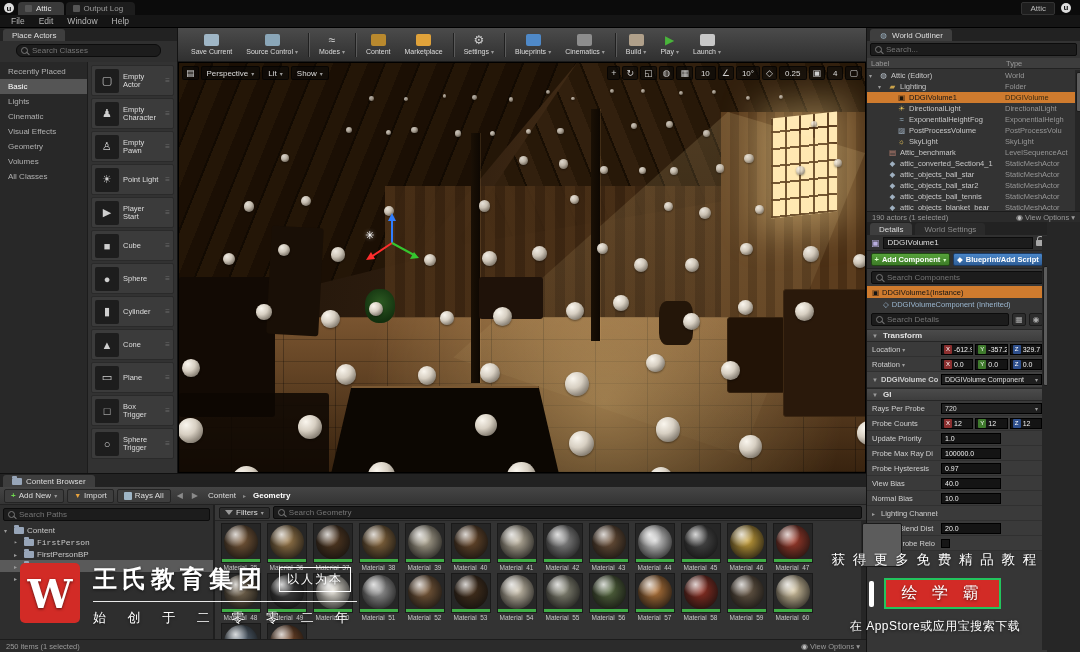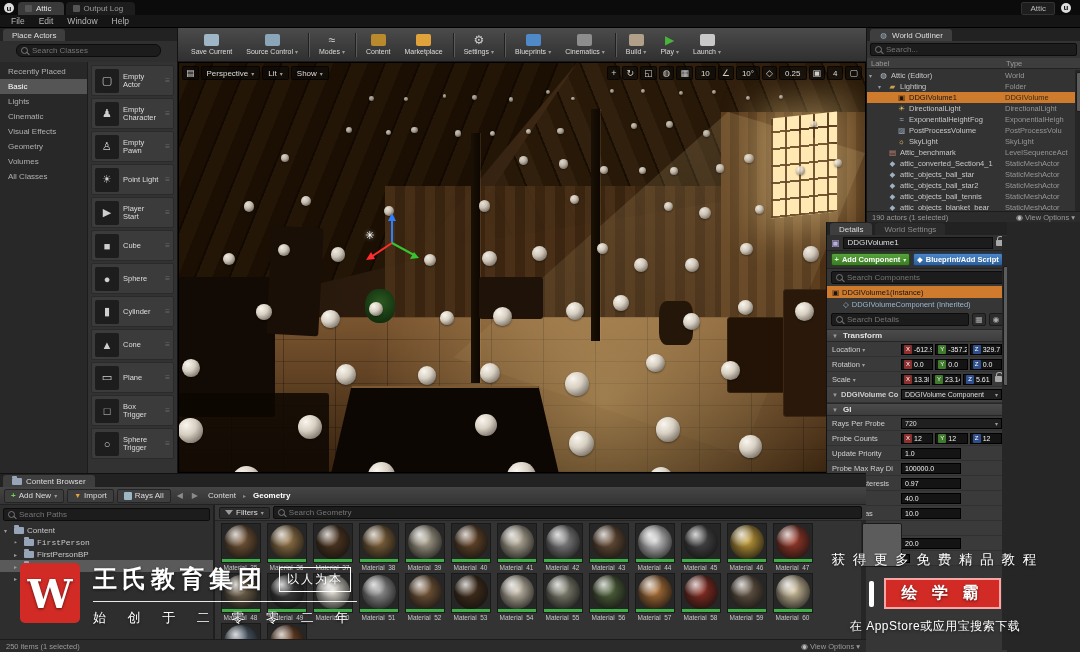--- a/index.html
+++ b/index.html
@@ -103,21 +103,21 @@
   .ol-row.selected .ol-type{color:#3a2a10;}
   .ol-exp{width:7px;color:#9a9a9a;font-size:6px;flex:none;}
   .ol-ic{width:9px;font-size:7.5px;flex:none;text-align:center;}
   .ol-label{flex:1;white-space:nowrap;overflow:hidden;text-overflow:ellipsis;}
   .ol-type{width:70px;color:#969696;white-space:nowrap;overflow:hidden;flex:none;}
   .ol-footer{position:absolute;bottom:0;left:0;right:0;height:11px;background:#2b2b2b;display:flex;align-items:center;justify-content:space-between;padding:0 5px;font-size:7.5px;color:#9a9a9a;border-top:1px solid #1c1c1c;}
   .vscroll{position:absolute;right:0;width:5px;background:#262626;}
   .vscroll .thumb{position:absolute;left:1px;right:1px;background:#5c5c5c;border-radius:2px;}
 
   
-  .details{position:absolute;left:826px;top:222px;width:181px;height:430px;background:#363636;border-left:1px solid #131313;overflow:hidden;}
+  .details{position:absolute;left:866px;top:222px;width:181px;height:430px;background:#363636;border-left:1px solid #131313;overflow:hidden;}
   .dt-name{height:16px;display:flex;align-items:center;gap:3px;padding:0 4px;background:#303030;border-bottom:1px solid #222;}
   .dt-name .cube{color:#b9aee0;font-size:9px;}
   .dt-name input{flex:1;height:12px;background:#1c1c1c;border:1px solid #0c0c0c;color:#ddd;font-size:8px;padding:0 4px;font-family:inherit;min-width:0;}
   .lock{width:7px;height:6px;background:#a8a8a8;border-radius:1px;position:relative;flex:none;}
   .lock::before{content:"";position:absolute;top:-4px;left:1px;width:5px;height:4px;border:1px solid #a8a8a8;border-bottom:none;border-radius:3px 3px 0 0;}
   .dt-btnrow{height:18px;display:flex;gap:3px;padding:2px 4px;background:#303030;border-bottom:1px solid #222;}
   .btn-green{flex:1;background:linear-gradient(#57a33b,#3c7a27);border:1px solid #1f4a12;border-radius:2px;color:#fff;font-size:7.5px;font-weight:bold;display:flex;align-items:center;justify-content:center;gap:3px;}
   .btn-blue{flex:1.15;background:linear-gradient(#4a86c8,#2f5f98);border:1px solid #1c3c66;border-radius:2px;color:#fff;font-size:7.5px;font-weight:bold;display:flex;align-items:center;justify-content:center;gap:3px;}
   .dt-search{margin:2px 4px;}
   .comp-row{height:12px;display:flex;align-items:center;gap:3px;padding:0 5px;font-size:7.5px;}
@@ -175,21 +175,21 @@
   .wm-left{left:20px;top:563px;display:flex;gap:13px;align-items:flex-start;}
   .wm-logo{width:60px;height:60px;border-radius:5px;display:flex;align-items:center;justify-content:center;font-size:40px;font-weight:bold;color:#fff;font-family:"DejaVu Serif",serif;}
   .wm-row1{display:flex;align-items:center;gap:12px;margin-bottom:6px;}
   .wm-company{font-size:24px;font-weight:bold;letter-spacing:5px;}
   .wm-motto{border:1px solid #fff;padding:3px 7px;font-size:12px;letter-spacing:2px;}
   .wm-founded{border-top:1px solid rgba(255,255,255,.9);padding-top:7px;font-size:13px;letter-spacing:9px;}
   .wm-right{right:8px;top:551px;width:274px;text-align:center;}
   .wm-promo{font-size:13.5px;letter-spacing:2px;}
   .wm-brandrow{display:flex;align-items:center;justify-content:center;gap:10px;margin-top:9px;}
   .wm-bar{width:5px;height:26px;background:#fff;border-radius:2px;}
-  .wm-brand{border:2px solid #fca5a5;padding:3px 16px;font-size:16px;font-weight:bold;letter-spacing:5px;}
+  .wm-brand{border:2px solid #22c55e;padding:3px 16px;font-size:16px;font-weight:normal;letter-spacing:5px;}
   .wm-download{margin-top:9px;font-size:12px;letter-spacing:.5px;}
 </style>
 </head>
 <body>
 
 <div id="app">
 
   <div class="titlebar">
     <span class="ue-logo">u</span>
     <div class="doc-tab active">
@@ -710,41 +710,20 @@
         <div class="axis">
             <span class="tag y">Y</span>
             <span>0.0</span>
           </div>
         <div class="axis">
             <span class="tag z">Z</span>
             <span>0.0</span>
           </div>
       </div>
     </div>
-    <div class="prop-row">
-      <div class="prop-label">
-          <span>Scale</span>
-          <span class="dd-arrow">▾</span>
-        </div>
-      <div class="xyz">
-        <div class="axis">
-            <span class="tag x">X</span>
-            <span>13.30</span>
-          </div>
-        <div class="axis">
-            <span class="tag y">Y</span>
-            <span>23.14</span>
-          </div>
-        <div class="axis">
-            <span class="tag z">Z</span>
-            <span>5.61</span>
-          </div>
-      </div>
-      <span class="lock"></span>
-    </div>
 
     <div class="prop-row" style="height:16px;background:#414141;">
       <div class="prop-label" style="font-weight:bold;">
           <span class="exp-arrow">▼</span>
           <span>DDGIVolume Compone</span>
         </div>
       <div class="dd">
           <span>DDGIVolume Component</span>
           <span class="dd-arrow">▾</span>
         </div>

